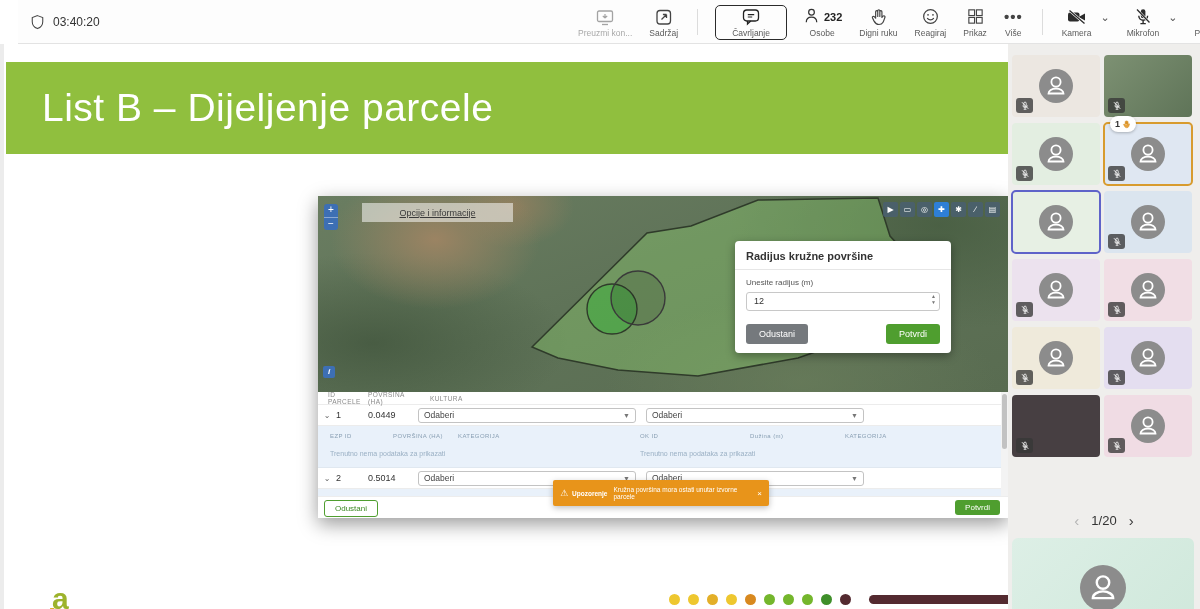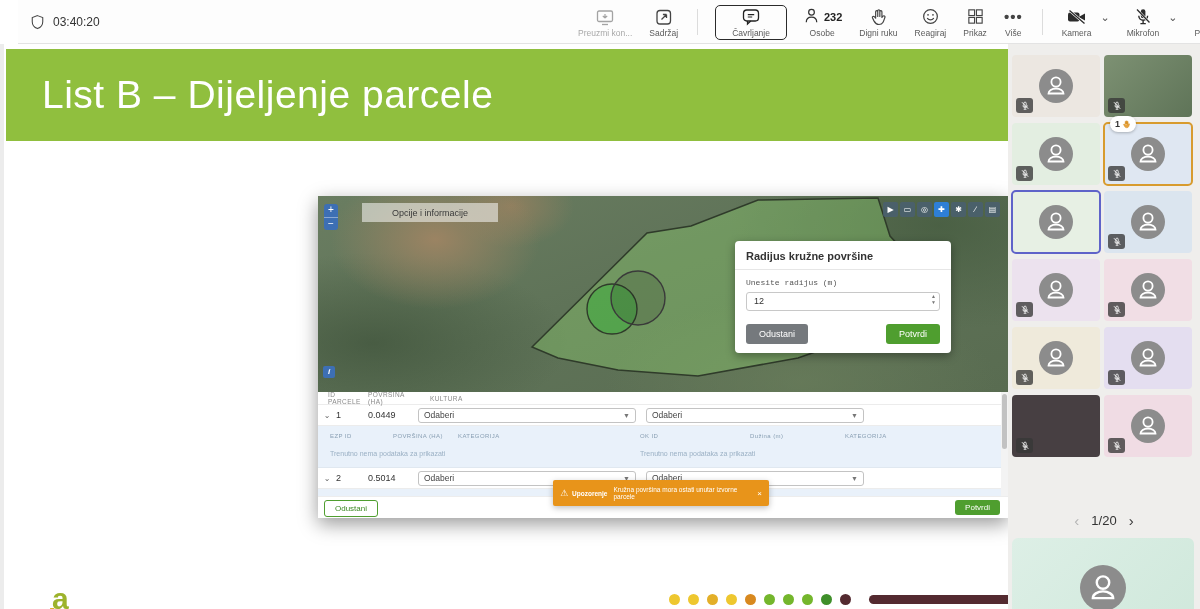--- a/index.html
+++ b/index.html
@@ -21,21 +21,21 @@
   .iconrow { display:flex; align-items:center; gap:3px; height:20px;justify-content:space-between; }
   .count { font-size:11px; font-weight:bold; color:#222; }
   .vdiv { width:1px; height:26px; background:#dcdcdc; margin:0 4px; }
   .chev { font-size:11px; color:#555; margin:0 2px 10px -6px; }
   .dots3 { font-size:15px; font-weight:bold; color:#444; letter-spacing:1px; line-height:18px; }
 
   
   .stage { position:absolute; top:44px; left:0; width:1200px; height:565px; }
   .slide { position:absolute; left:0; top:0; width:1008px; height:565px; background:#fff;
            border-left:4px solid #ececec; }
-  .slide-band { position:absolute; left:2px; top:5px; width:1002px; height:92px; background:#90bf3e;
+  .slide-band { position:absolute; left:2px; top:18px; width:1002px; height:92px; background:#90bf3e;
                 display:flex; align-items:center; }
   .slide-band h1 { color:#fff; font-size:39px; font-weight:normal; padding-left:36px; letter-spacing:0.5px; }
   .slide-text { position:absolute; left:44px; top:148px; width:258px; text-align:justify; color:#111; }
   .slide-text .head { font-weight:bold; font-size:15px; line-height:1.33; margin-bottom:44px; }
   .slide-text p.body1 { font-size:15px; line-height:1.33; margin-bottom:24px; }
   .slide-text p.body2 { font-size:15px; line-height:1.33; }
 
   
   .app { position:absolute; left:314px; top:152px; width:690px; height:322px; background:#fff;
          box-shadow:0 6px 18px rgba(0,0,0,0.4); }
@@ -45,37 +45,37 @@
           radial-gradient(ellipse 90px 60px at 28% 5%, rgba(150,128,95,0.85), transparent 70%),
           radial-gradient(ellipse 260px 120px at 8% 75%, rgba(62,82,58,0.7), transparent 75%),
           radial-gradient(ellipse 300px 150px at 90% 15%, rgba(70,92,64,0.8), transparent 70%),
           radial-gradient(ellipse 280px 120px at 70% 95%, rgba(108,128,92,0.6), transparent 70%),
           linear-gradient(160deg,#6a7d61 0%,#5f7358 45%,#596c51 100%); }
   .map svg.overlay { position:absolute; left:0; top:0; }
   .zoomctl { position:absolute; left:6px; top:8px; width:14px; border-radius:3px; overflow:hidden; }
   .zoomctl div { width:14px; height:13px; background:#3d6fb4; color:#fff; font-size:10px; line-height:12px;
                  text-align:center; cursor:pointer; }
   .zoomctl div + div { border-top:1px solid rgba(255,255,255,0.4); }
-  .mapopts { position:absolute; left:44px; top:7px; width:136px; height:19px; background:rgba(250,250,250,0.55);
+  .mapopts { position:absolute; left:44px; top:7px; width:151px; height:19px; background:rgba(250,250,250,0.55);
              border-radius:0; font-size:9px; color:#3a3a3a; display:flex; align-items:center; justify-content:center;
-             cursor:pointer; }
+             cursor:pointer;text-decoration:underline; }
   .maptools { position:absolute; right:8px; top:6px; display:flex; gap:2px; }
   .maptools .mt { width:15px; height:15px; background:rgba(73,95,115,0.78); border-radius:2px; color:#fff;
                   font-size:8px; display:flex; align-items:center; justify-content:center; cursor:pointer; }
   .maptools .mt.sel { background:#2e7fd6; }
   .infobtn { position:absolute; left:5px; top:170px; width:12px; height:12px; background:#3d6fb4; color:#fff;
              border-radius:2px; font-size:8px; font-style:italic; font-weight:bold; text-align:center;
              line-height:12px; cursor:pointer; }
 
   
   .dialog { position:absolute; left:417px; top:45px; width:216px; height:112px; background:#fff;
             border-radius:4px; box-shadow:0 3px 10px rgba(0,0,0,0.35); z-index:6; }
   .dialog .dtitle { font-size:11px; font-weight:bold; color:#333; padding:9px 11px 7px;
                     border-bottom:1px solid #e6e6e6; }
-  .dialog .dlabel { font-size:8px; color:#555; padding:8px 11px 3px;font-family:Liberation Mono, monospace; }
+  .dialog .dlabel { font-size:8px; color:#555; padding:8px 11px 3px; }
   .dialog .dinputwrap { position:relative; margin:0 11px; }
   .dialog input { width:100%; height:19px; border:1px solid #c8c8c8; border-radius:3px; font-size:9px;
                   padding:0 14px 0 7px; color:#333; font-family:inherit; }
   .spinner { position:absolute; right:4px; top:3px; display:flex; flex-direction:column; line-height:6px;
              font-size:5px; color:#777; cursor:pointer; }
   .dialog .dfoot { display:flex; justify-content:space-between; padding:13px 11px 0; }
   .dbtn { font-size:9px; color:#fff; border:none; border-radius:3px; padding:5px 13px; cursor:pointer; }
   .dbtn.gray { background:#75797d; }
   .dbtn.green { background:#4f9e2f; }
 

